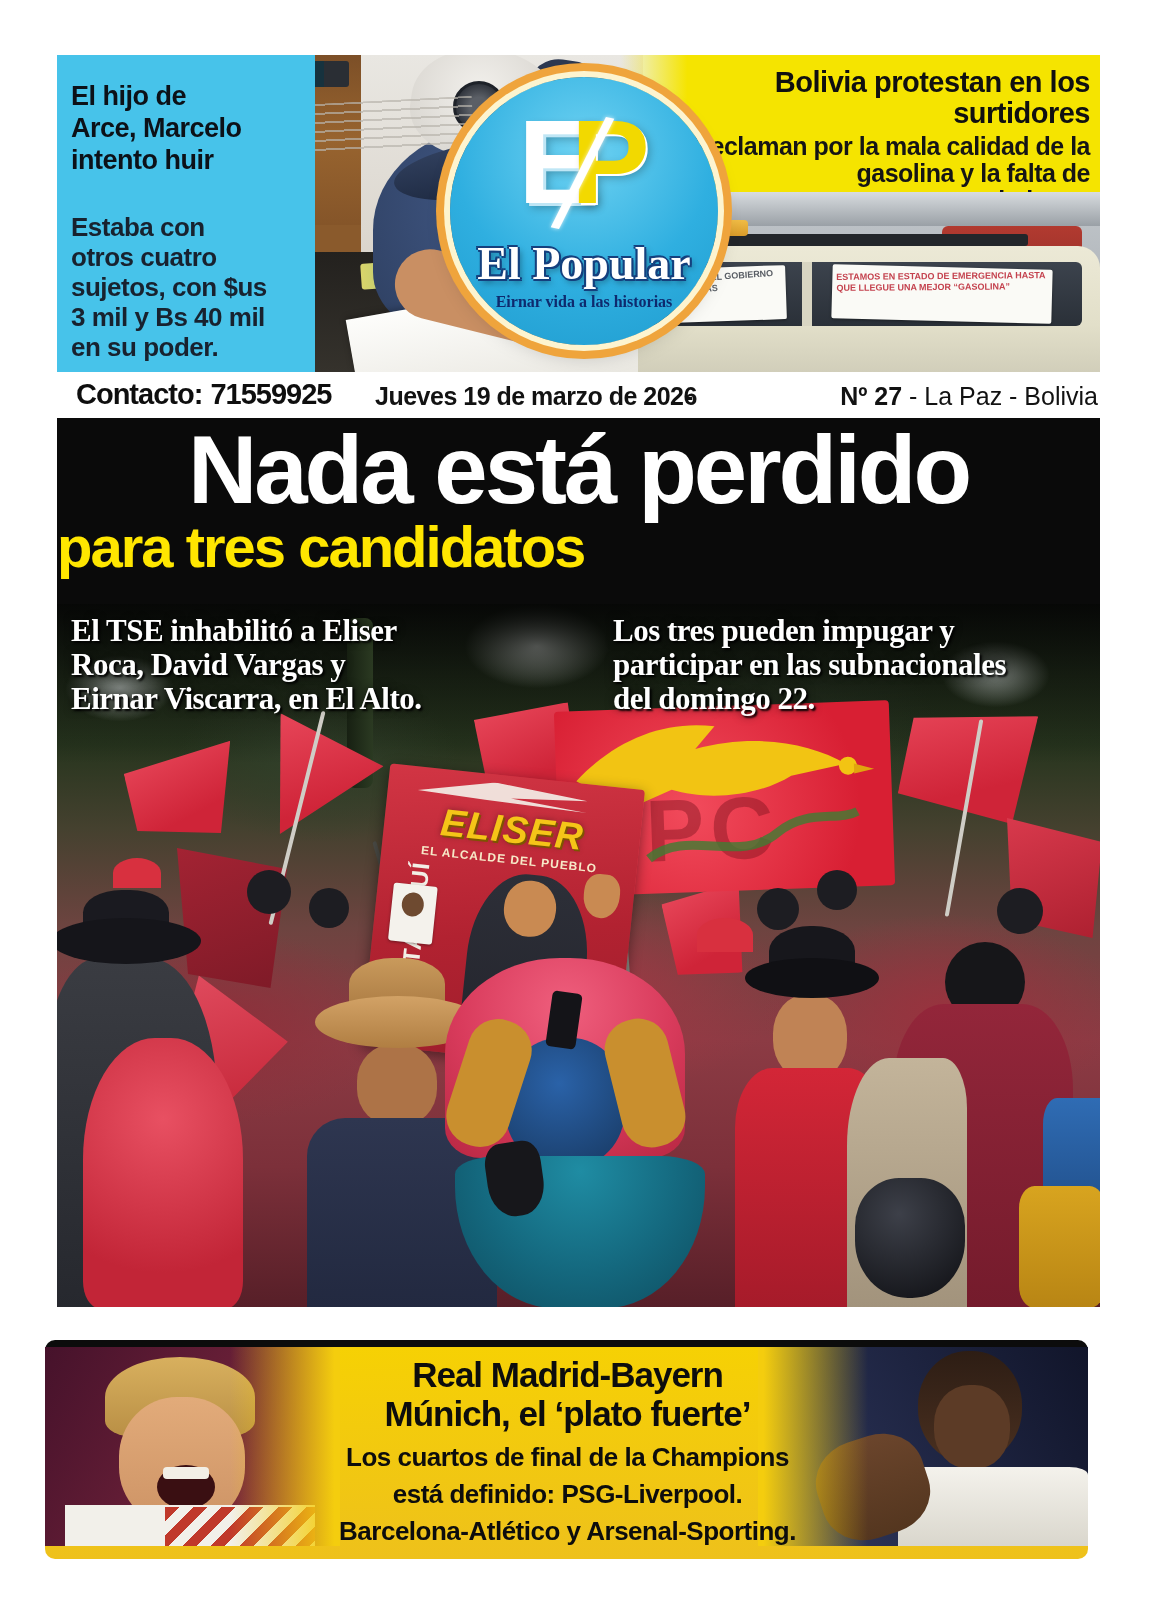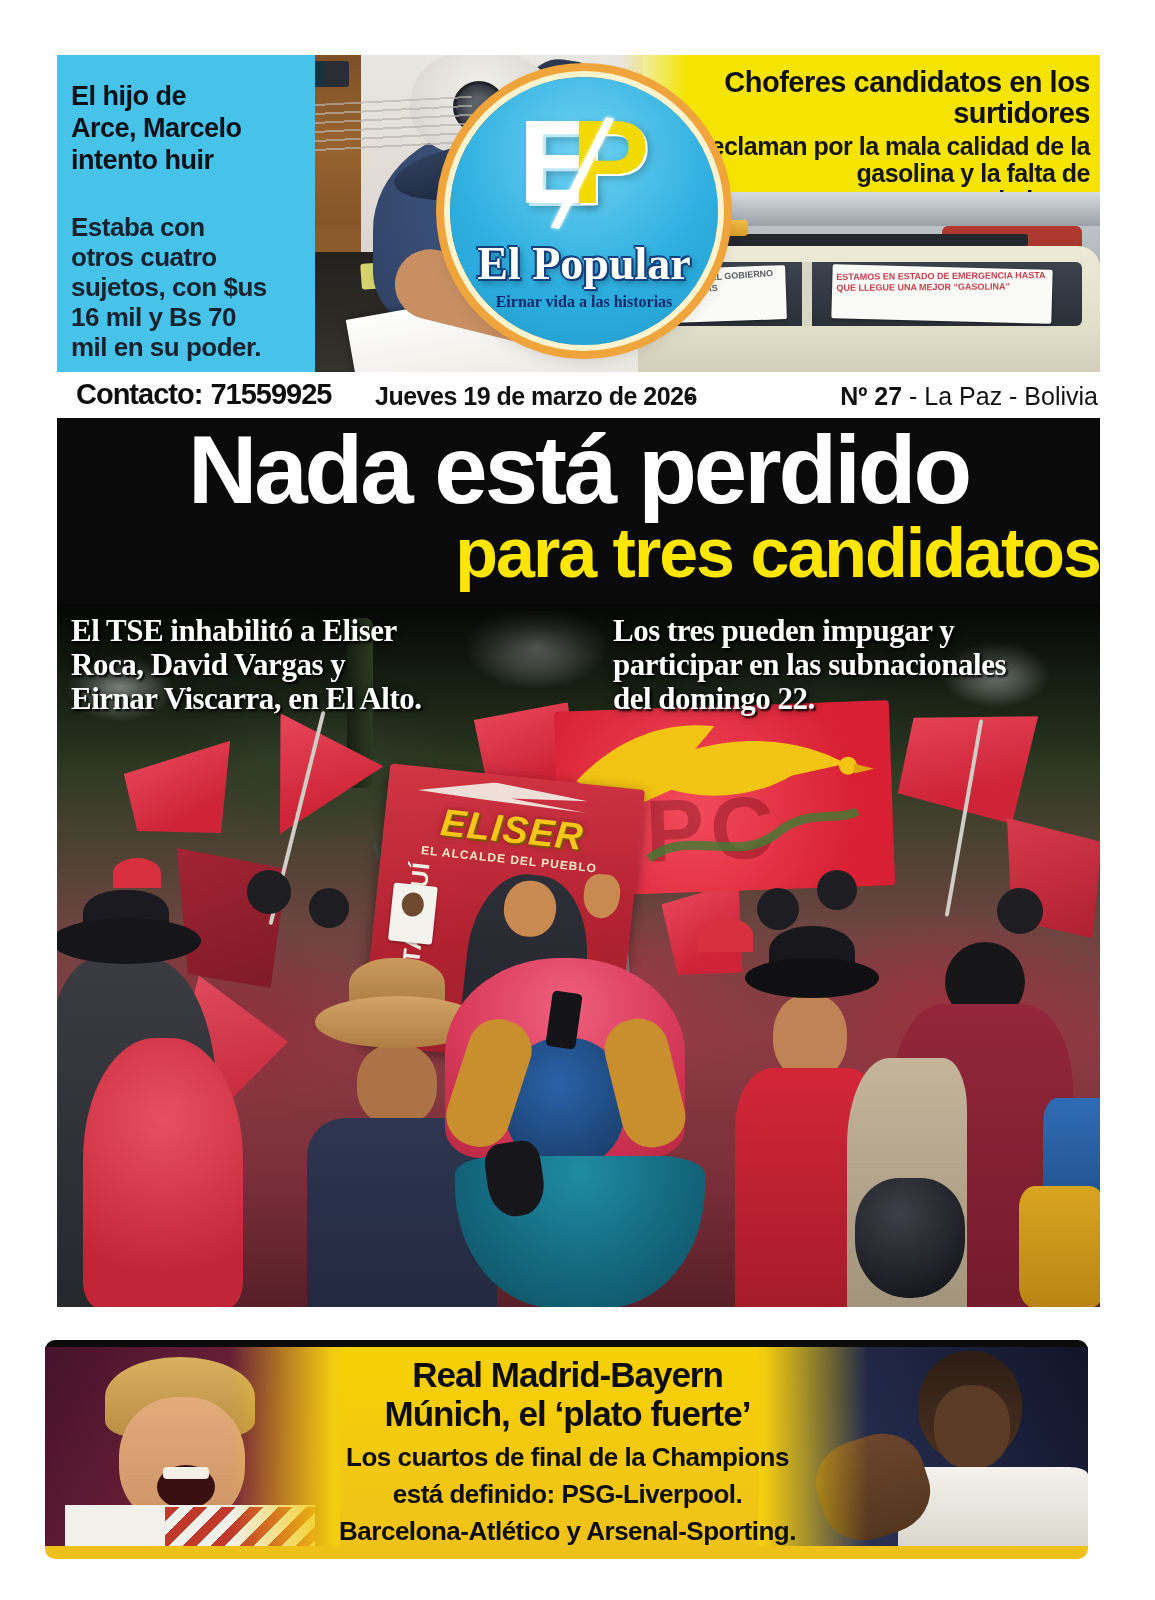--- a/index.html
+++ b/index.html
@@ -60,21 +60,21 @@
   .contact-label{font-weight:900;letter-spacing:-1px;}
   .contact-number{font-weight:700;letter-spacing:-1px;}
   .issue-date{position:absolute;left:318px;top:8px;font-size:25px;font-weight:600;color:#121212;letter-spacing:-.5px;}
   .date-sep{position:absolute;left:628px;top:8px;font-size:25px;font-weight:900;color:#121212;}
   .issue-info{position:absolute;right:2px;top:8px;font-size:25px;color:#121212;}
   .issue-no{font-weight:900;text-align:right;}
 
   
   .hero{left:57px;top:418px;width:1043px;height:889px;background:#0a0a0a;overflow:hidden;}
   .headline-1{position:absolute;left:0;top:4px;width:100%;text-align:center;font-size:96px;font-weight:900;color:#ffffff;letter-spacing:-3px;line-height:1;}
-  .headline-2{position:absolute;left:0;top:100px;width:100%;text-align:right;font-size:70px;font-weight:900;color:#ffe600;letter-spacing:-2px;line-height:1;}
+  .headline-2{position:absolute;left:0;top:100px;width:100%;text-align:left;font-size:58px;font-weight:900;color:#ffe600;letter-spacing:-2px;line-height:1;}
   .hero-photo{position:absolute;left:0;top:186px;width:1043px;height:703px;
     background:
       radial-gradient(ellipse 90px 55px at 6% 12%,#ccd6cf 0%,rgba(204,214,207,0) 60%),
       radial-gradient(ellipse 120px 70px at 46% 6%,#d6ddd5 0%,rgba(214,221,213,0) 60%),
       radial-gradient(ellipse 90px 55px at 90% 10%,#c6d1c7 0%,rgba(198,209,199,0) 60%),
       radial-gradient(ellipse 200px 120px at 25% 22%,#31402a 0%,rgba(49,64,42,0) 70%),
       radial-gradient(ellipse 220px 130px at 70% 18%,#2c3a26 0%,rgba(44,58,38,0) 70%),
       radial-gradient(ellipse 300px 150px at 50% 55%,#a03844 0%,rgba(160,56,68,0) 70%),
       radial-gradient(ellipse 260px 140px at 15% 60%,#8e2f3a 0%,rgba(142,47,58,0) 70%),
       radial-gradient(ellipse 260px 140px at 85% 58%,#98333e 0%,rgba(152,51,62,0) 70%),
@@ -191,25 +191,25 @@
       <div class="wp-cap-patch"></div>
       <div class="wp-cap-brim"></div>
       <div class="wp-face"></div>
       <div class="wp-paper"></div>
       <div class="wp-paper-lines"></div>
       <div class="wp-arm"></div>
     </div>
 
     <div class="abs blue-teaser">
       <div class="blue-teaser-head">El hijo de Arce, Marcelo intento huir</div>
-      <div class="blue-teaser-body">Estaba con otros cuatro sujetos, con $us 16 mil y Bs 70 mil en su poder.</div>
+      <div class="blue-teaser-body">Estaba con otros cuatro sujetos, con $us 3 mil y Bs 40 mil en su poder.</div>
     </div>
 
     <div class="abs yellow-teaser">
-      <div class="yellow-teaser-head">Choferes candidatos en los surtidores</div>
+      <div class="yellow-teaser-head">Bolivia protestan en los surtidores</div>
       <div class="yellow-teaser-body">Reclaman por la mala calidad de la gasolina y la falta de resarcimiento.</div>
     </div>
 
     <div class="abs van-photo">
       <div class="vp-canopy"></div>
       <div class="vp-truck"></div>
       <div class="vp-van">
         <div class="vp-rack"></div>
         <div class="vp-taxi-sign"></div>
         <div class="vp-windows">

